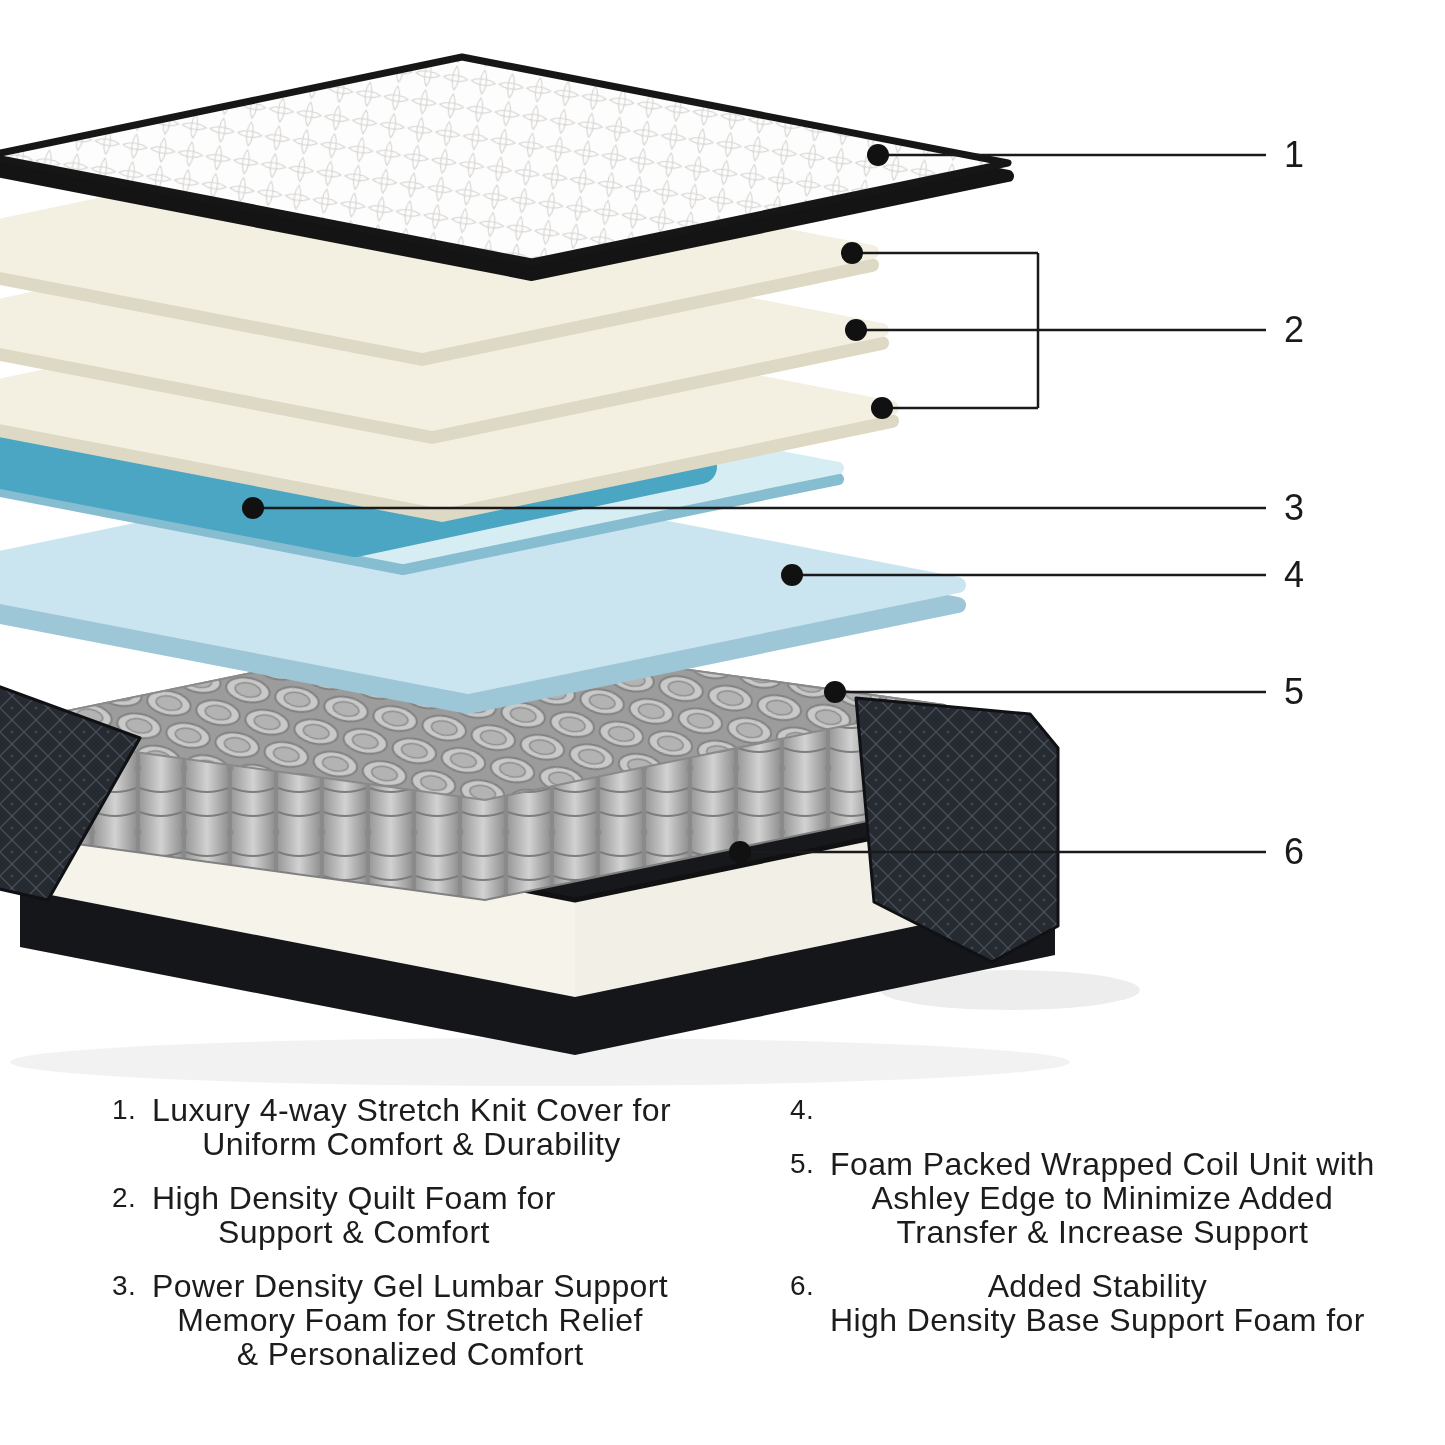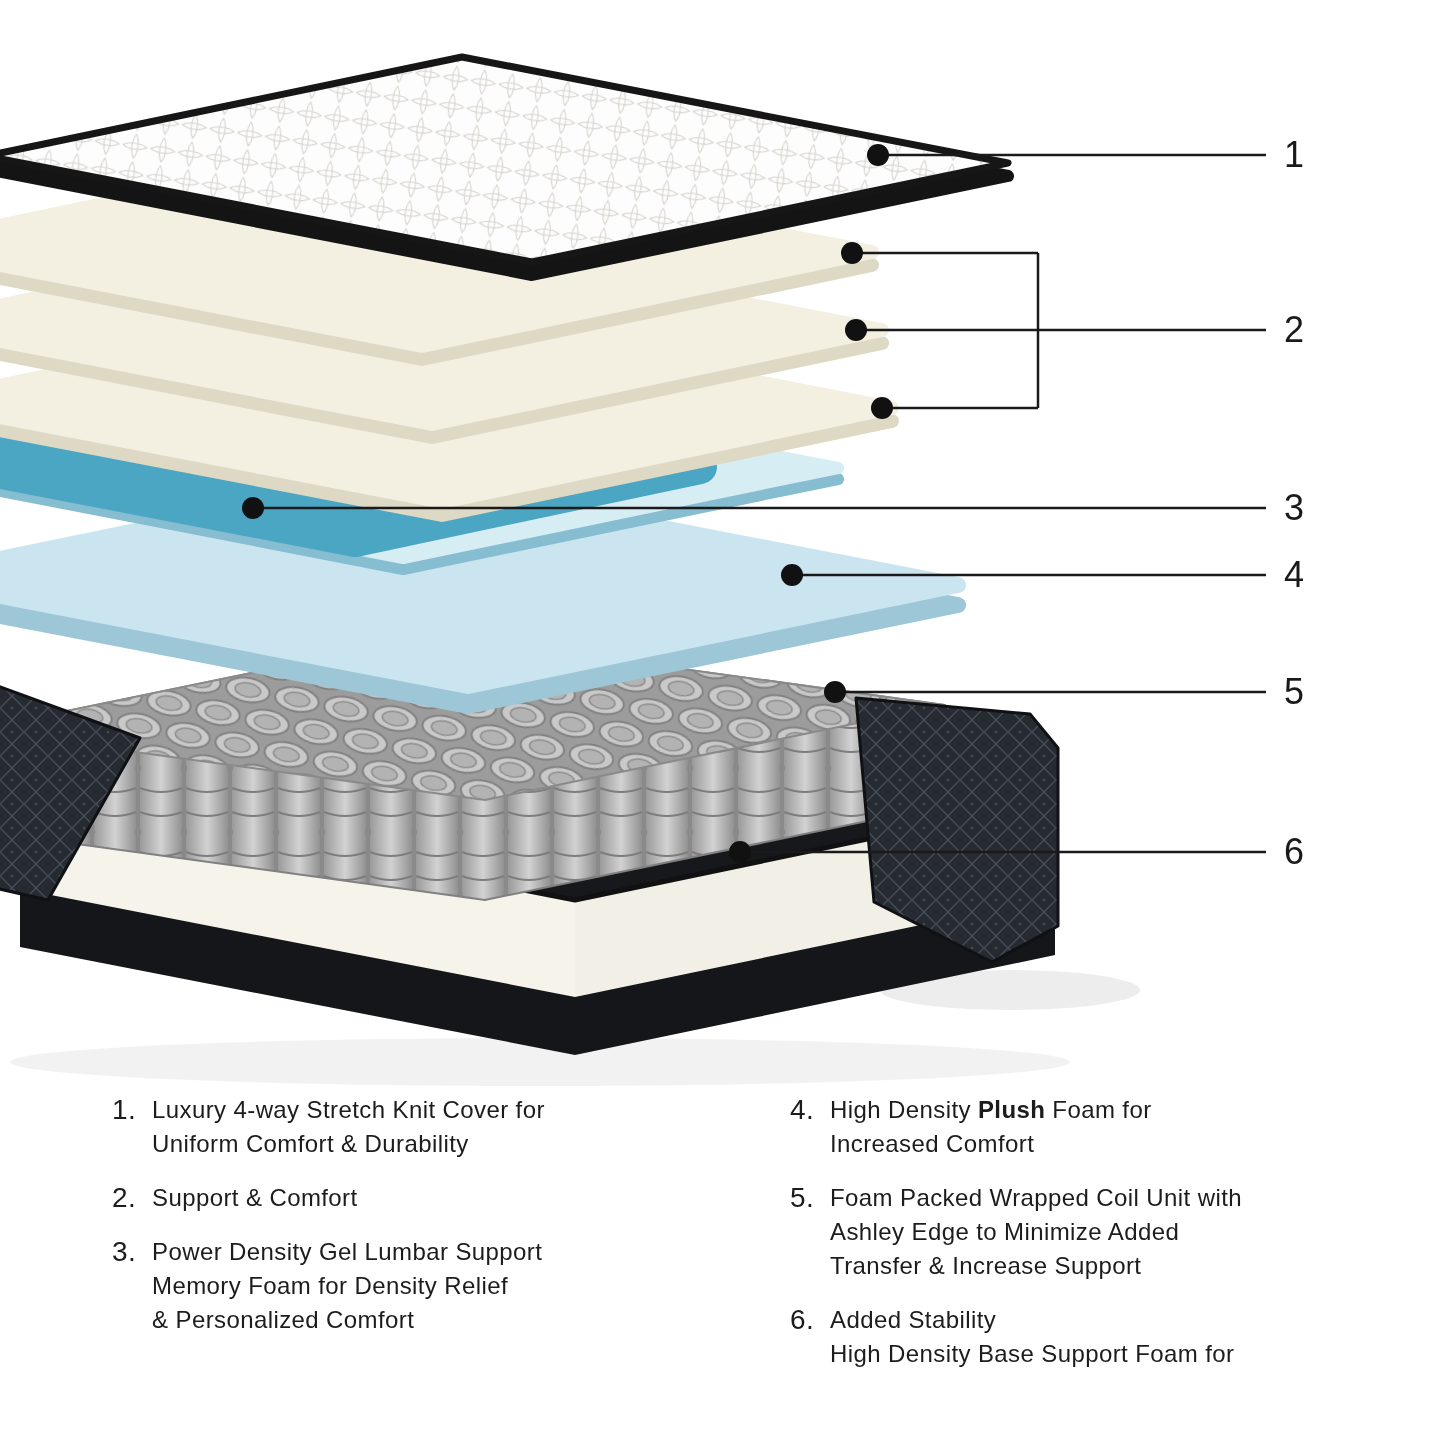--- a/index.html
+++ b/index.html
@@ -8,21 +8,21 @@
     font-family:"Liberation Sans", sans-serif;color:#1c1c1c;
   }
   .diagram-svg{position:absolute;left:0;top:0;width:1445px;height:1445px;}
   .callout-num{font-size:36px;fill:#1a1a1a;font-family:"Liberation Sans",sans-serif;}
   .legend{position:absolute;left:0;top:1093px;width:1445px;display:flex;}
   .legend .col{display:flex;flex-direction:column;}
   .legend .col.left{margin-left:112px;width:520px;}
   .legend .col.right{margin-left:158px;width:560px;}
   .legend .item{display:flex;margin-bottom:20px;}
   .legend .num{flex:0 0 40px;font-size:28px;line-height:34px;letter-spacing:.4px;}
-  .legend .txt{font-size:24px;line-height:34px;letter-spacing:.4px;}
+  .legend .txt{font-size:32px;line-height:34px;letter-spacing:.4px;text-align:center;}
   .legend .line{white-space:nowrap;}
   .legend .b{font-weight:bold;}
 </style>
 </head>
 <body>
 
 <div class="canvas">
 
   <svg class="diagram-svg" viewBox="0 0 1445 1445" xmlns="http://www.w3.org/2000/svg">
     <defs>
@@ -148,42 +148,39 @@
         <span class="num">1.</span>
         <div class="txt">
           <div class="line">Luxury 4-way Stretch Knit Cover for</div>
           <div class="line">Uniform Comfort &amp; Durability</div>
         </div>
       </div>
 
       <div class="item">
         <span class="num">2.</span>
         <div class="txt">
+          <div class="line">High Density Quilt Foam for</div>
           <div class="line">Support &amp; Comfort</div>
         </div>
       </div>
 
       <div class="item">
         <span class="num">3.</span>
         <div class="txt">
           <div class="line">Power Density Gel Lumbar Support</div>
-          <div class="line">Memory Foam for Density Relief</div>
+          <div class="line">Memory Foam for Stretch Relief</div>
           <div class="line">&amp; Personalized Comfort</div>
         </div>
       </div>
 
     </div>
     <div class="col right">
 
       <div class="item">
         <span class="num">4.</span>
-        <div class="txt">
-          <div class="line"><span>High Density </span><span class="b">Plush</span><span> Foam for</span></div>
-          <div class="line">Increased Comfort</div>
-        </div>
       </div>
 
       <div class="item">
         <span class="num">5.</span>
         <div class="txt">
           <div class="line">Foam Packed Wrapped Coil Unit with</div>
           <div class="line">Ashley Edge to Minimize Added</div>
           <div class="line">Transfer &amp; Increase Support</div>
         </div>
       </div>

